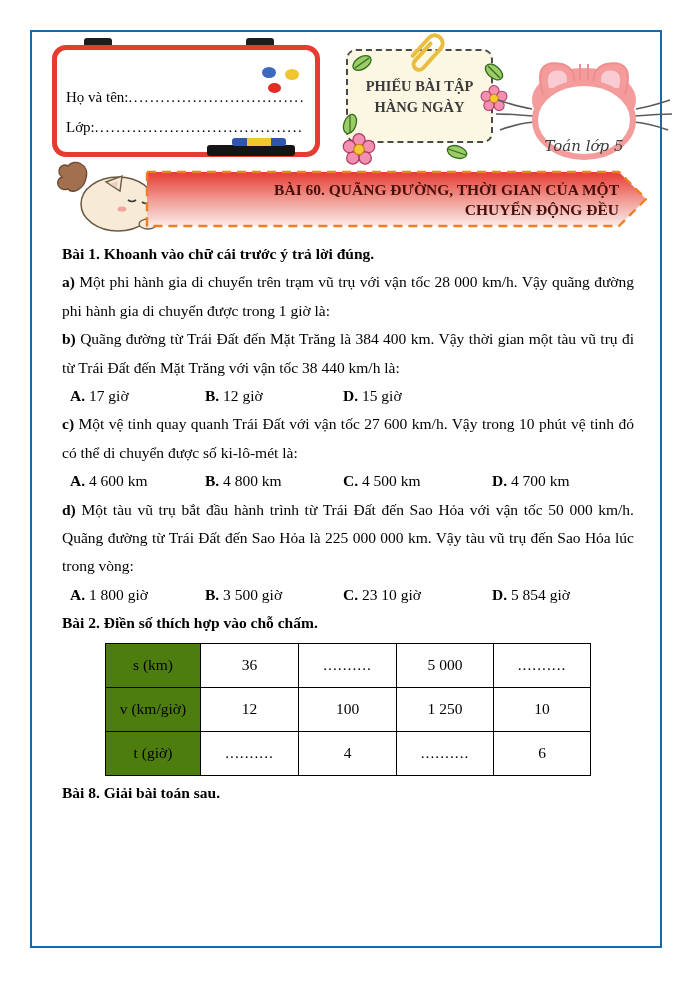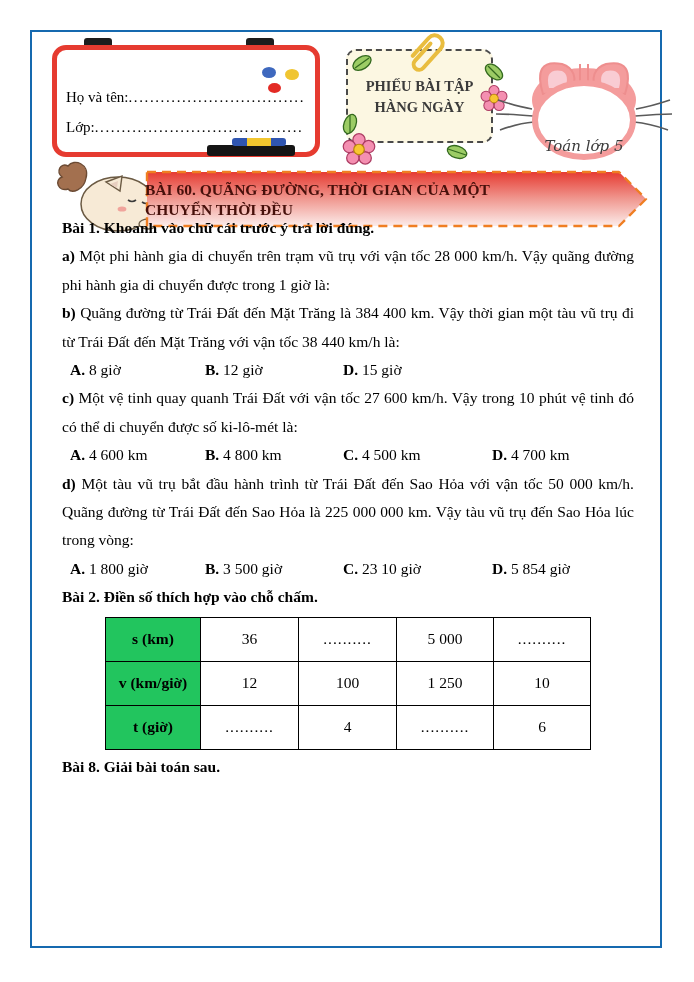--- a/index.html
+++ b/index.html
@@ -31,34 +31,34 @@
   .deco{position:absolute;}
 
   
   .badge{position:absolute;left:496px;top:52px;width:176px;height:112px;}
   .badge-label{position:absolute;left:24px;width:128px;top:85px;text-align:center;
         font-family:"DejaVu Serif",serif;font-style:italic;font-size:15px;color:#3c3c3c;}
 
   
   .mascot{position:absolute;left:56px;top:158px;width:114px;height:76px;}
   .banner{position:absolute;left:145px;top:170px;width:504px;height:58px;}
-  .banner-text{position:absolute;left:0;top:10px;width:474px;text-align:left;
+  .banner-text{position:absolute;left:0;top:10px;width:474px;text-align:right;
         font-weight:bold;font-size:15.5px;line-height:20px;color:#47100b;}
 
   
-  .content{position:absolute;left:62px;top:214px;width:572px;font-size:15.5px;line-height:28.4px;}
+  .content{position:absolute;left:62px;top:240px;width:572px;font-size:15.5px;line-height:28.4px;}
   .heading{font-weight:bold;margin:0;}
   .content p{margin:0;text-align:justify;}
   .q-prefix{font-weight:bold;}
   .opts{display:grid;grid-template-columns:135px 138px 149px 1fr;padding-left:8px;}
   .opt-letter{font-weight:bold;}
 
   table.fill{border-collapse:collapse;margin:5px 0 3px 43px;}
   table.fill td{border:1.6px solid #000;text-align:center;font-size:15.5px;height:43px;padding:0;}
-  td.hdr{background:#22c55e;font-weight:bold;}
+  td.hdr{background:#4d7c0f;font-weight:normal;}
   td.dots-cell{letter-spacing:1px;}
 </style>
 </head>
 <body>
 
 <div class="page">
   <div class="page-border"></div>
 
   <div class="board-clip clip-left"></div>
   <div class="board-clip clip-right"></div>
@@ -183,33 +183,33 @@
         <linearGradient id="bg" x1="0" y1="0" x2="0" y2="1">
           <stop offset="0" stop-color="#e63b32"></stop>
           <stop offset="0.5" stop-color="#f09890"></stop>
           <stop offset="1" stop-color="#fcecea"></stop>
         </linearGradient>
       </defs>
       <polygon points="2,2 474,2 501,29 474,56 2,56" fill="url(#bg)" stroke="#ef7e22" stroke-width="2.4" stroke-dasharray="9 6" stroke-linejoin="round"></polygon>
     </svg>
     <div class="banner-text">
       <div>BÀI 60. QUÃNG ĐƯỜNG, THỜI GIAN CỦA MỘT</div>
-      <div>CHUYỂN THỜI ĐỀU</div>
+      <div>CHUYỂN ĐỘNG ĐỀU</div>
     </div>
   </div>
 
   <div class="content">
 
     <p class="heading">Bài 1. Khoanh vào chữ cái trước ý trả lời đúng.</p>
 
     <p><span class="q-prefix">a)</span><span> Một phi hành gia di chuyển trên trạm vũ trụ với vận tốc 28 000 km/h. Vậy quãng đường phi hành gia di chuyển được trong 1 giờ là:</span></p>
 
     <p><span class="q-prefix">b)</span><span> Quãng đường từ Trái Đất đến Mặt Trăng là 384 400 km. Vậy thời gian một tàu vũ trụ đi từ Trái Đất đến Mặt Trăng với vận tốc 38 440 km/h là:</span></p>
     <div class="opts">
-      <span><span class="opt-letter">A.</span><span> 8 giờ</span></span>
+      <span><span class="opt-letter">A.</span><span> 17 giờ</span></span>
       <span><span class="opt-letter">B.</span><span> 12 giờ</span></span>
       <span><span class="opt-letter">D.</span><span> 15 giờ</span></span>
     </div>
 
     <p><span class="q-prefix">c)</span><span> Một vệ tinh quay quanh Trái Đất với vận tốc 27 600 km/h. Vậy trong 10 phút vệ tinh đó có thể di chuyển được số ki-lô-mét là:</span></p>
     <div class="opts">
       <span><span class="opt-letter">A.</span><span> 4 600 km</span></span>
       <span><span class="opt-letter">B.</span><span> 4 800 km</span></span>
       <span><span class="opt-letter">C.</span><span> 4 500 km</span></span>
       <span><span class="opt-letter">D.</span><span> 4 700 km</span></span>

